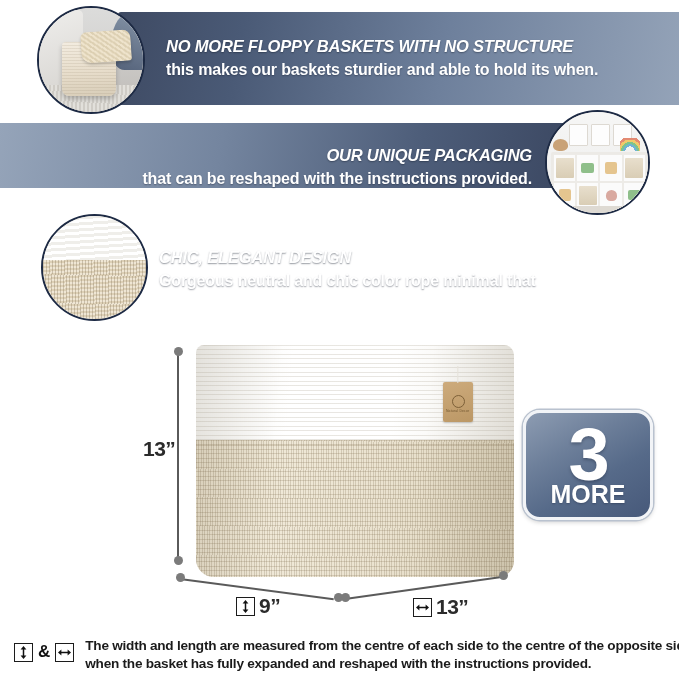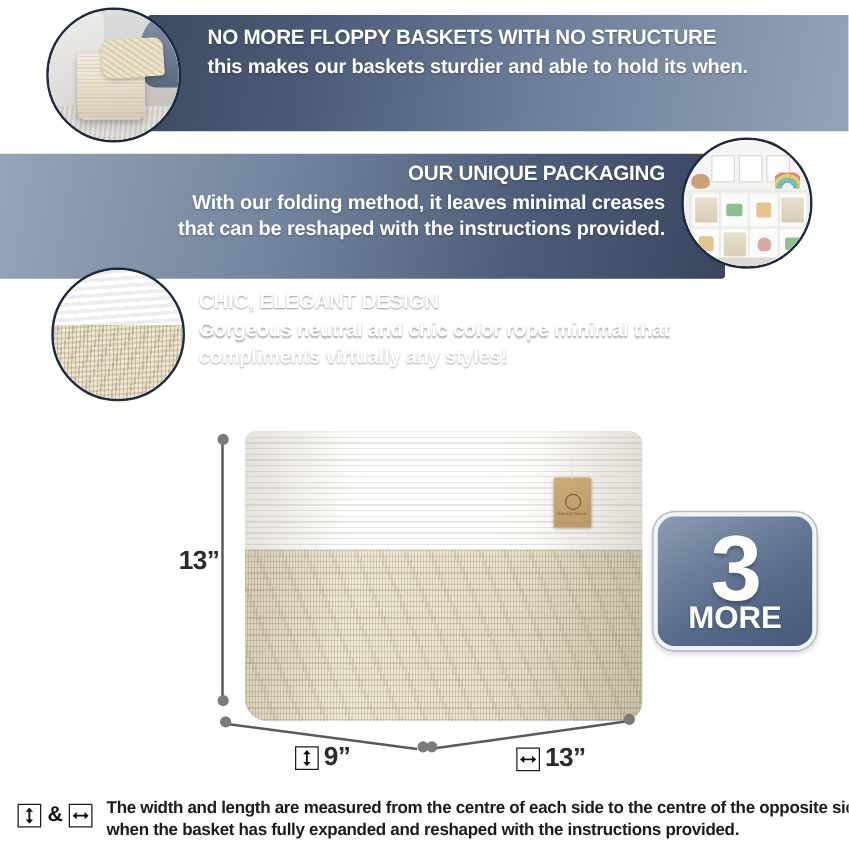--- a/index.html
+++ b/index.html
@@ -32,44 +32,45 @@
     width: 561px;
     height: 93px;
     background: linear-gradient(100deg, #3e4a63 0%, #4a5a76 22%, #6e809c 58%, #94a3b8 100%);
     padding: 9px 14px 8px 48px;
     border-radius: 3px 0 0 3px;
   }
   .banner-2 {
     left: 0px;
     top: 123px;
     width: 580px;
-    height: 100px;
+    height: 65px;
     background: linear-gradient(100deg, #95a4b9 0%, #74859f 38%, #4d5d79 72%, #3a4660 100%);
     padding: 7px 48px 8px 14px;
     text-align: right;
     border-radius: 0 3px 3px 0;
   }
   .banner-3 {
     left: 105px;
     top: 222px;
     width: 574px;
     height: 86px;
     background: linear-gradient(100deg, #40506c 0%, #566party 0%, #55658200 0%, #4a5a76 14%, #74859f 52%, #a3b0c2 100%);
     padding: 10px 14px 8px 54px;
     border-radius: 3px 0 0 3px;
   }
 
   .banner-title {
     font-size: 16.5px;
     font-weight: bold;
     letter-spacing: -0.2px;
     line-height: 1.12;
-    margin: 0 0 5px 0;
+    margin: 16px 0 5px 0;
     text-shadow: 0 1px 1.5px rgba(20,28,45,0.45);
     white-space: nowrap;
+    font-style: italic;
   }
   .banner-body {
     font-size: 16px;
     font-weight: bold;
     line-height: 1.30;
     margin: 0;
     letter-spacing: -0.15px;
     text-shadow: 0 1px 1.5px rgba(20,28,45,0.40);
   }
   .banner-body .ln { display: block; white-space: nowrap; }
@@ -285,21 +286,20 @@
       <div class="t1-sofa"></div>
       <div class="t1-rug"></div>
       <div class="t1-basket"></div>
       <div class="t1-knit"></div>
     </div>
   </div>
 
   <div class="banner banner-2">
     <div class="banner-title">OUR UNIQUE PACKAGING</div>
     <div class="banner-body">
-      <span class="ln">With our folding method, it leaves minimal creases</span>
       <span class="ln">that can be reshaped with the instructions provided.</span>
     </div>
   </div>
 
   <div class="thumb thumb-2">
     <div class="thumb-inner">
       <div class="t2-wall"></div>
       <div class="t2-frames">
         <div class="t2-frame"></div>
         <div class="t2-frame"></div>
@@ -334,21 +334,20 @@
           </div>
       </div>
       <div class="t2-floor"></div>
     </div>
   </div>
 
   <div class="banner banner-3">
     <div class="banner-title">CHIC, ELEGANT DESIGN</div>
     <div class="banner-body">
       <span class="ln">Gorgeous neutral and chic color rope minimal that</span>
-      <span class="ln">compliments virtually any styles!</span>
     </div>
   </div>
 
   <div class="thumb thumb-3">
     <div class="thumb-inner">
       <div class="t3-top"></div>
       <div class="t3-bottom"></div>
     </div>
   </div>
 

